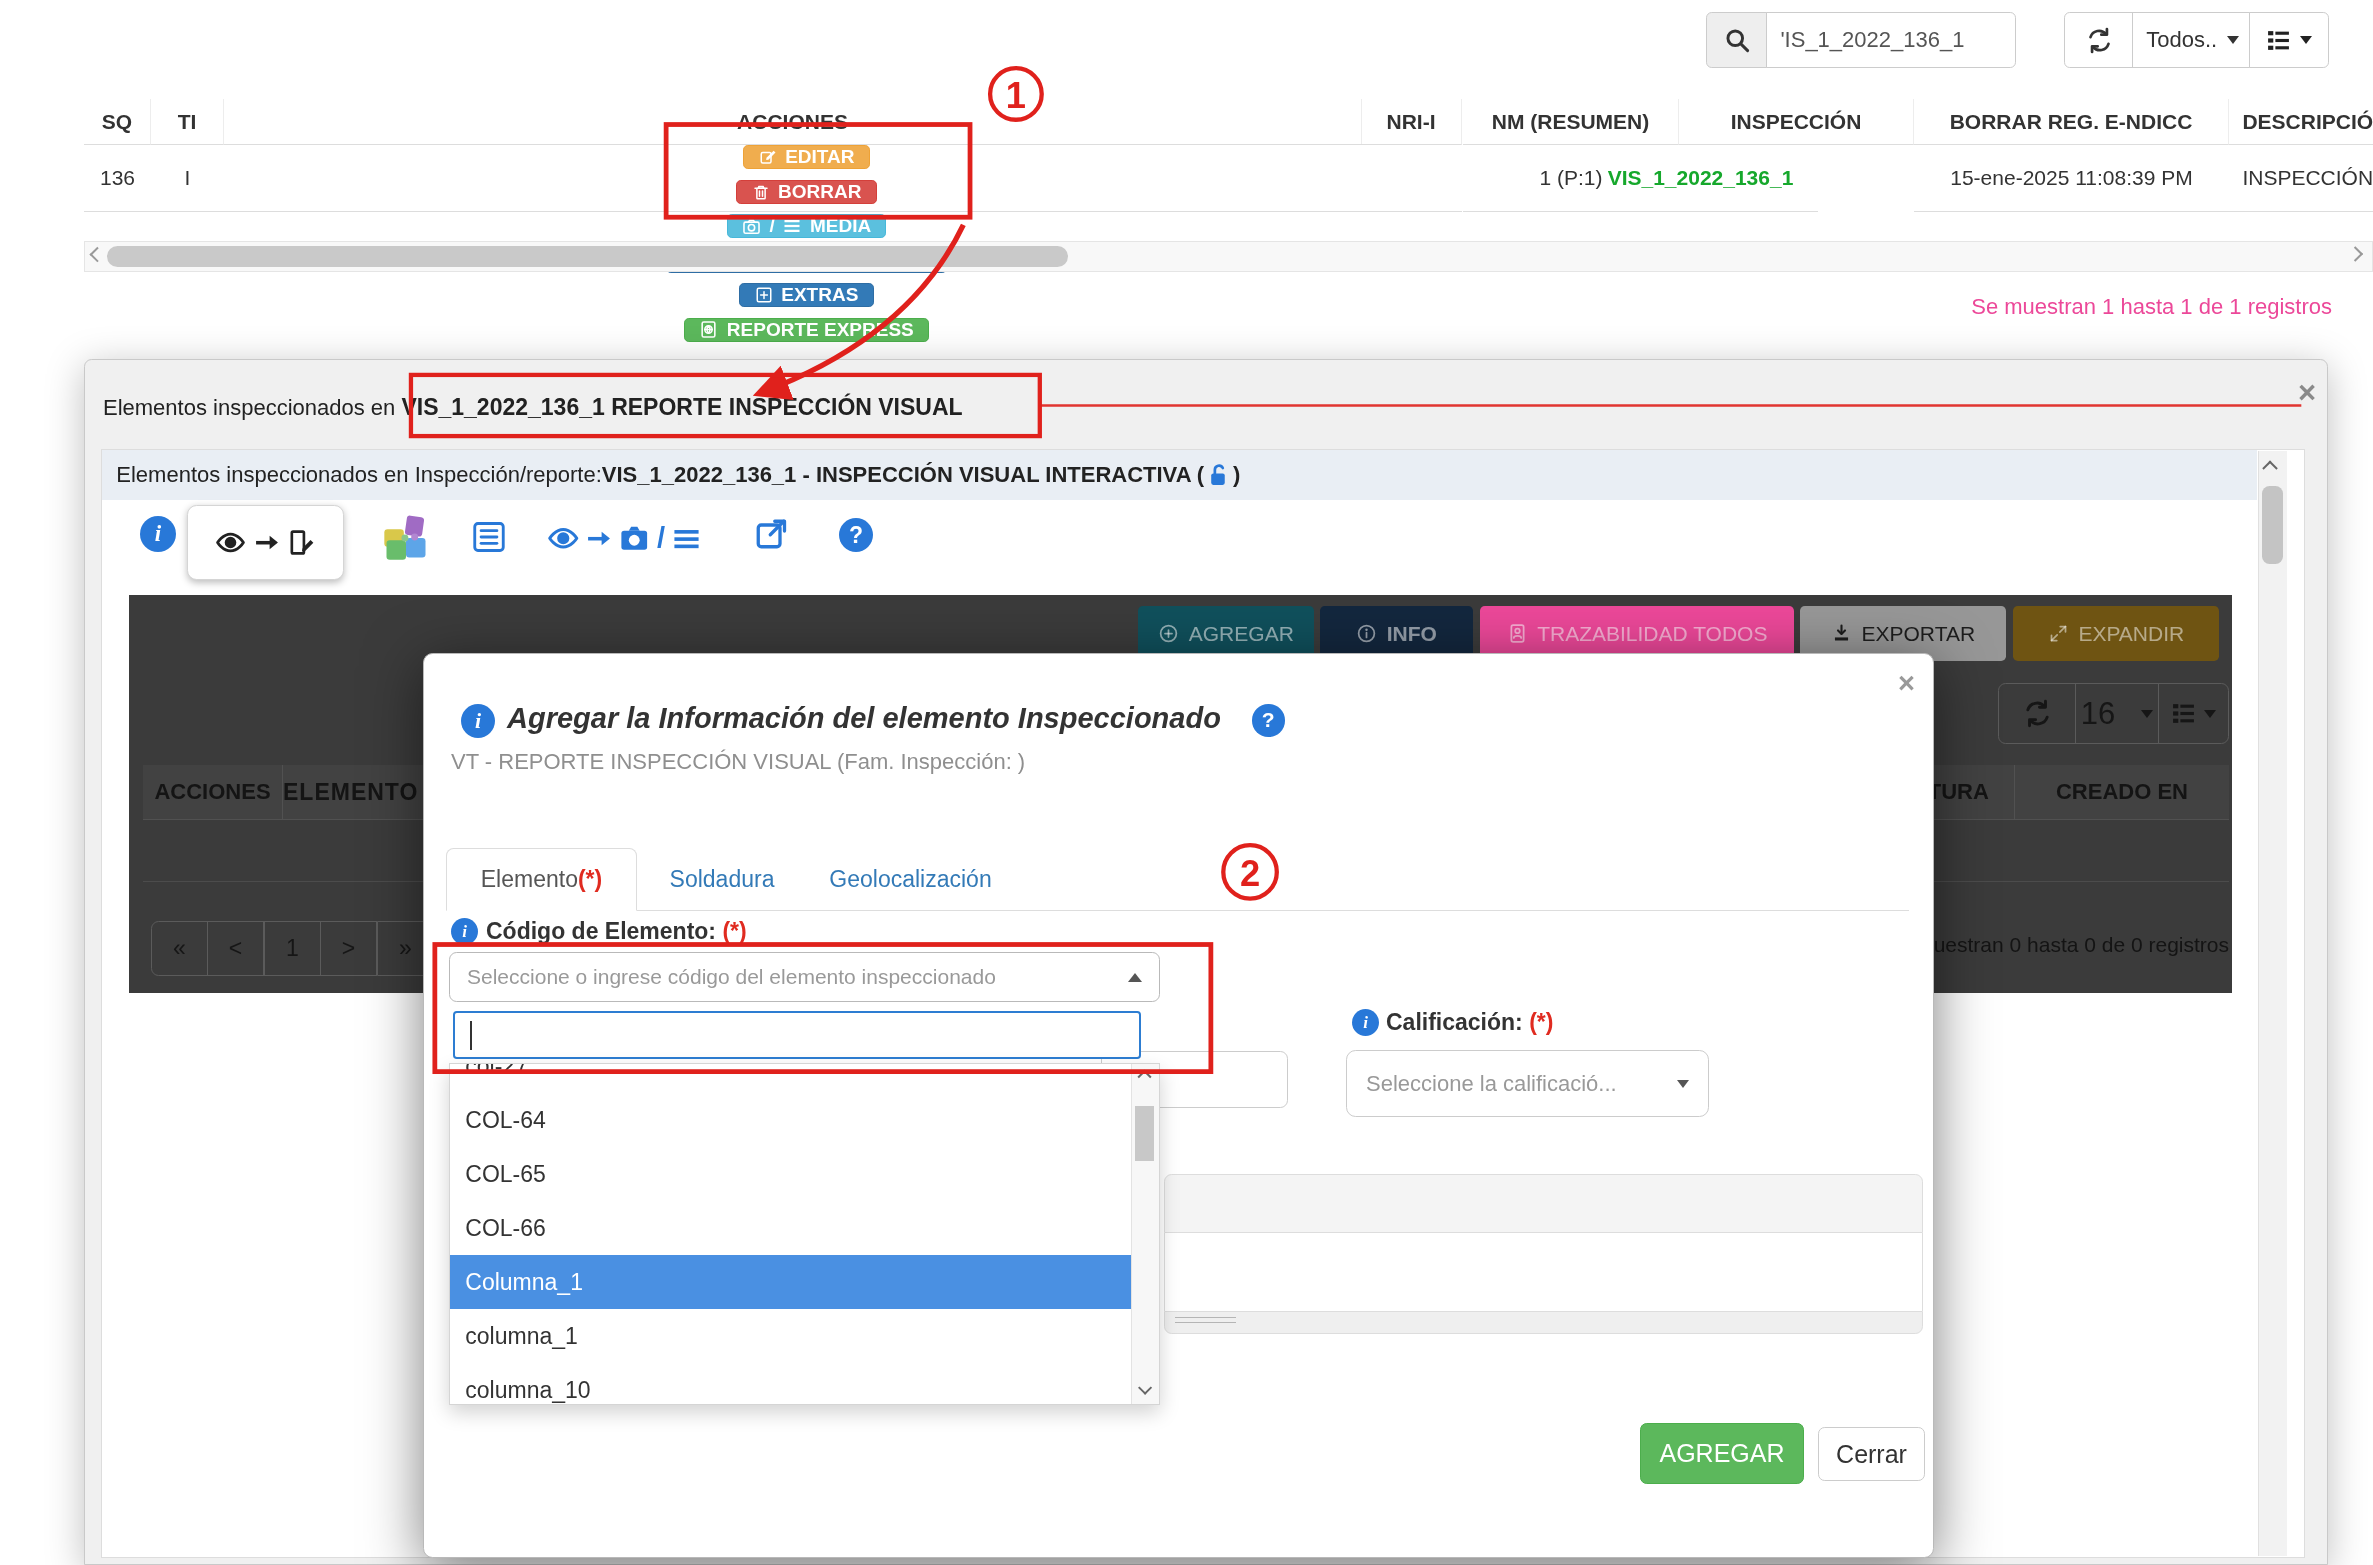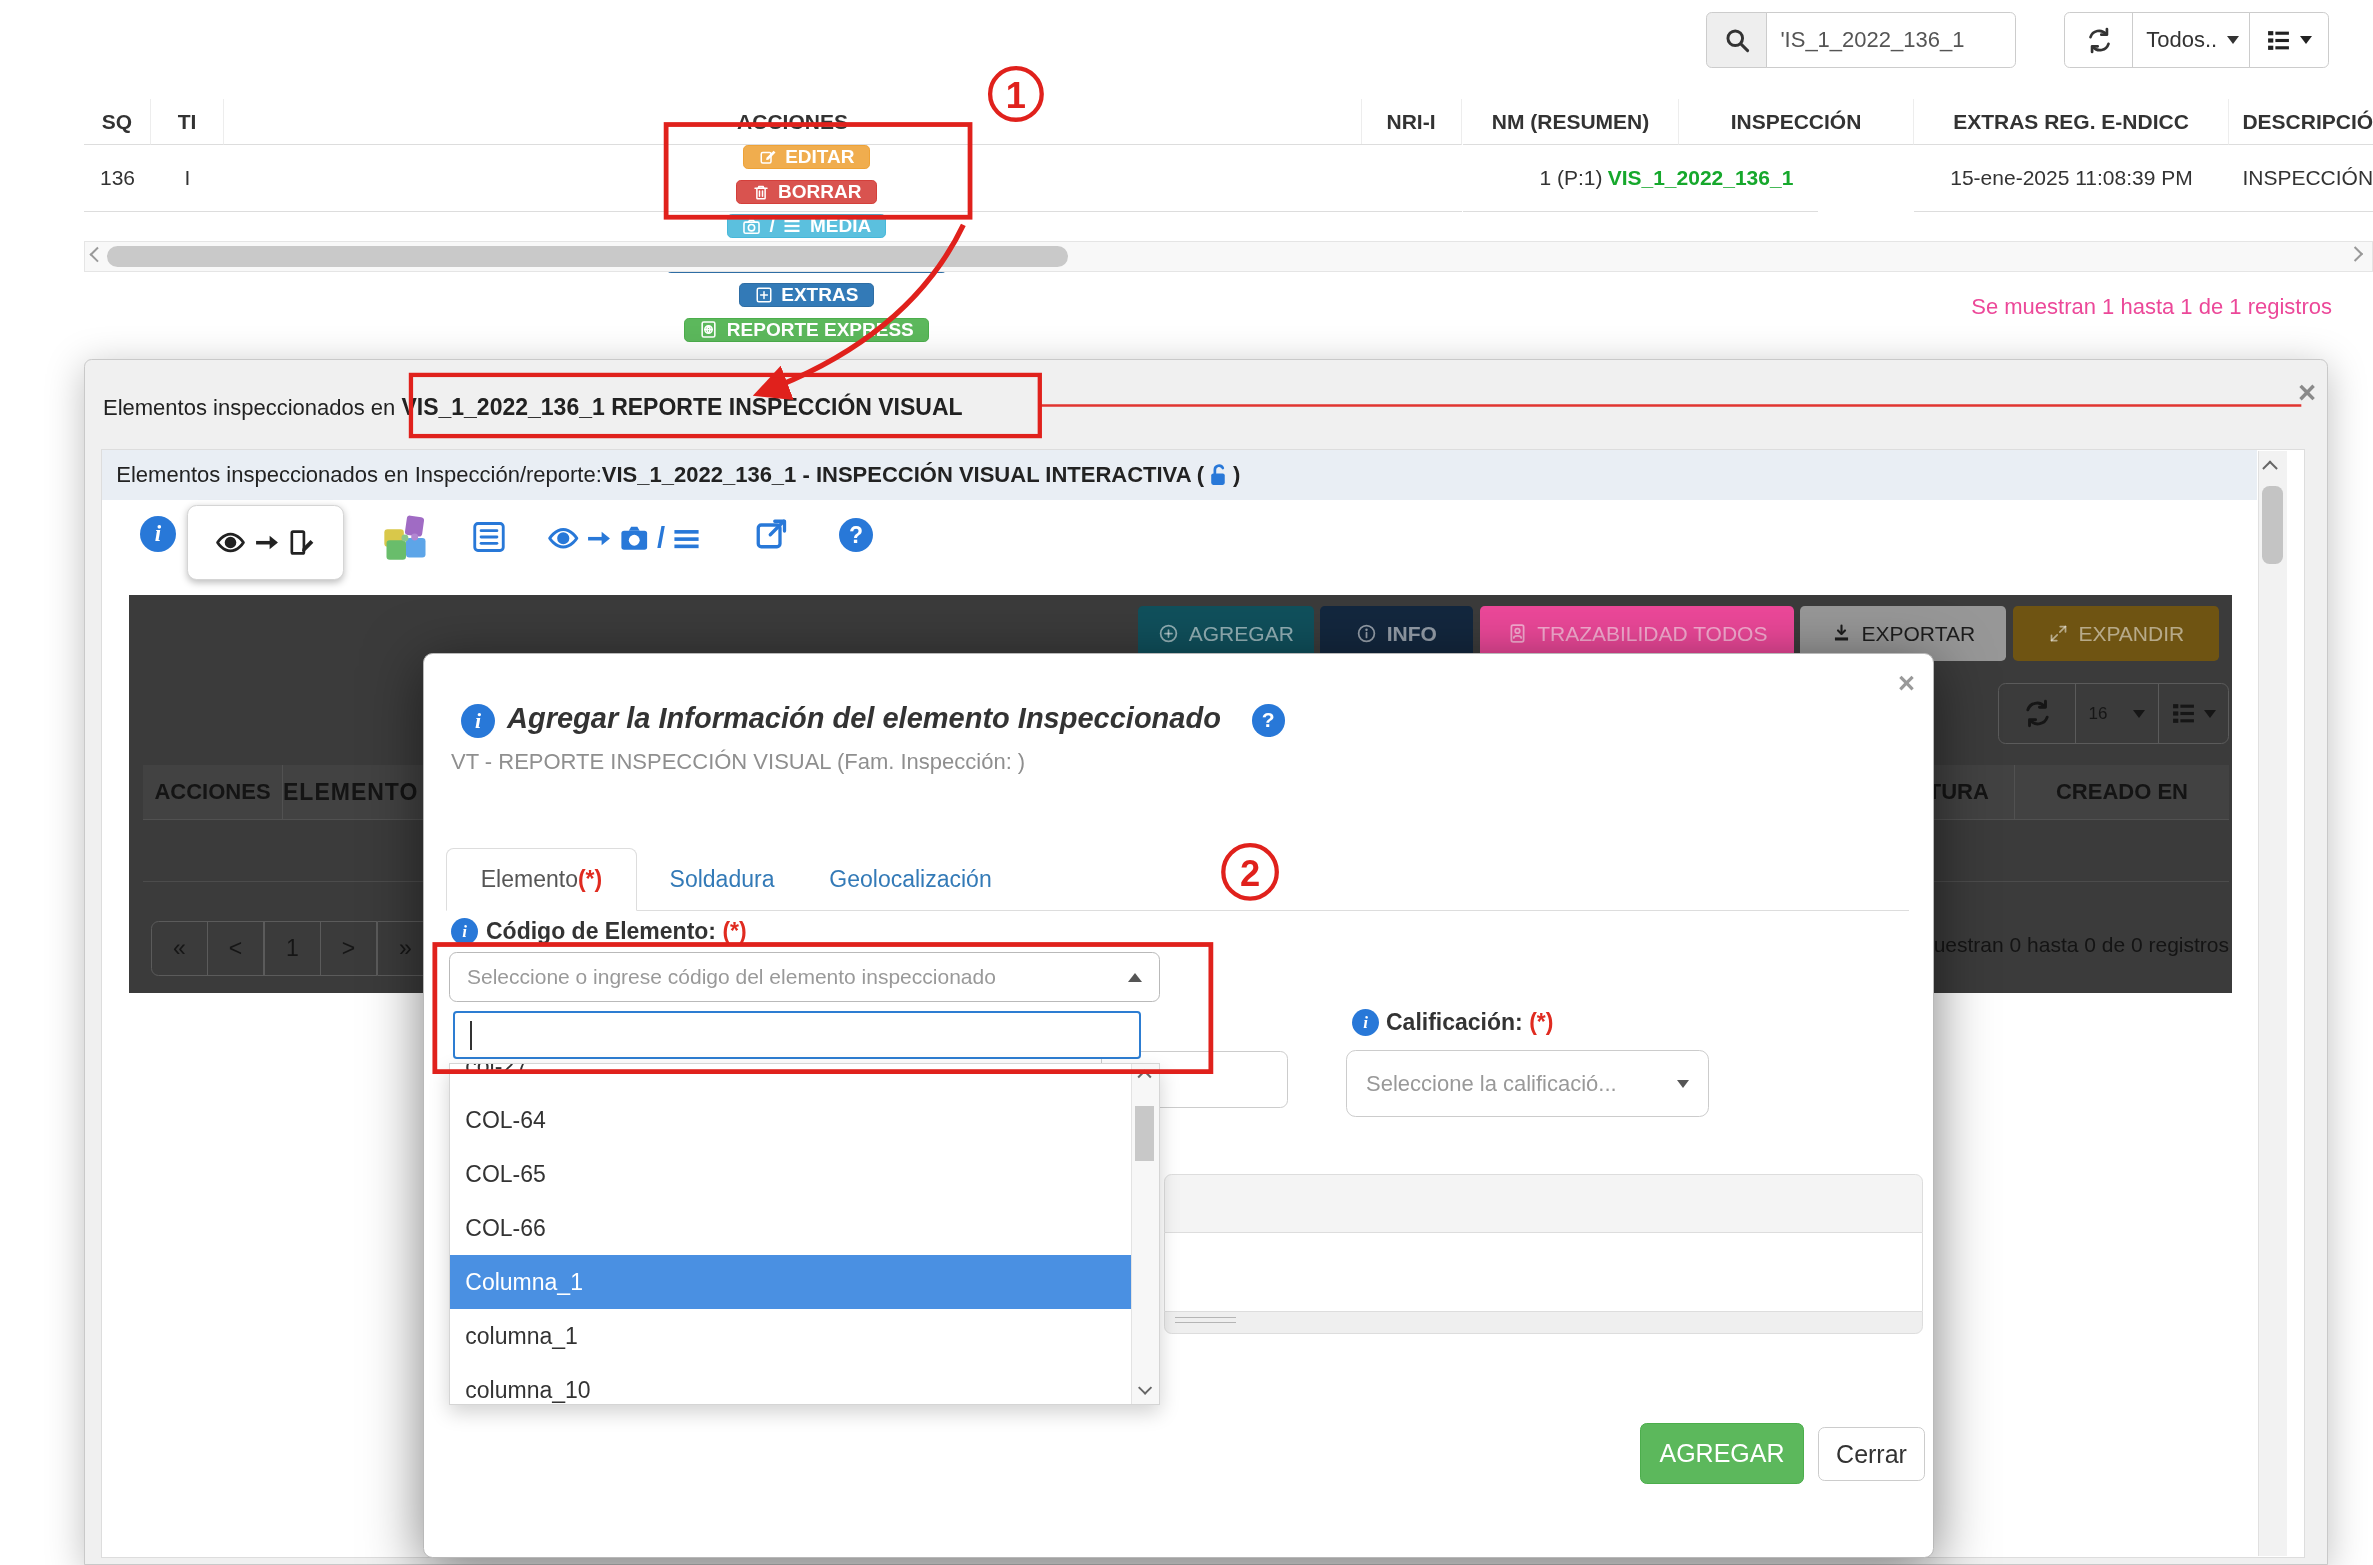--- a/index.html
+++ b/index.html
@@ -72,21 +72,21 @@
       </svg>
     <span class="caret-dn" style="color:#222;"></span>
   </div>
 
   <div class="ab th" style="left:84px;top:99px;width:67px;">SQ</div>
   <div class="ab th" style="left:151px;top:99px;width:73px;">TI</div>
   <div class="ab th" style="left:224px;top:99px;width:1138px;">ACCIONES</div>
   <div class="ab th" style="left:1361px;top:99px;width:101px;">NRI-I</div>
   <div class="ab th" style="left:1463px;top:99px;width:216px;">NM (RESUMEN)</div>
   <div class="ab th" style="left:1679px;top:99px;width:235px;">INSPECCIÓN</div>
-  <div class="ab th" style="left:1914px;top:99px;width:315px;">EXTRAS REG. E-NDICC</div>
+  <div class="ab th" style="left:1914px;top:99px;width:315px;">BORRAR REG. E-NDICC</div>
   <div class="ab th" style="left:2229px;top:99px;width:210px;justify-content:flex-start;padding-left:13.4px;border-right:none;">DESCRIPCIÓN</div>
 
   <div class="ab td" style="left:84px;top:145px;width:67px;">136</div>
   <div class="ab td" style="left:151px;top:145px;width:73px;">I</div>
   <div class="ab td" style="left:224px;top:145px;width:1138px;justify-content:flex-start;padding-left:27px;gap:10.5px;flex-direction:column;">
     <div class="btn" style="background:#f0ad4e;border:1px solid #eea236;height:50px;padding:0 14.3px;">
       <svg class="line svgi" width="18" height="18" viewBox="0 0 24 24">
           <rect x="3" y="6" width="13" height="14" rx="2"></rect>
           <path d="M10 13 19.5 3.5l2.5 2.5L12.5 15.5 9.5 16z" fill="currentColor" stroke="none"></path>
         </svg>
@@ -284,21 +284,21 @@
   </div>
 
   <div class="ab dcell" style="left:1998px;top:683px;width:78px;height:61px;border-radius:7.6px 0 0 7.6px;">
     <svg class="line svgi" width="29" height="29" viewBox="0 0 24 24" style="stroke-width:2.4;color:#161616;">
         <path d="M4 9a8 8 0 0 1 13.7-2.8"></path>
         <polyline points="18.6 1.8 18.6 6.8 13.6 6.8"></polyline>
         <path d="M20 15a8 8 0 0 1-13.7 2.8"></path>
         <polyline points="5.4 22.2 5.4 17.2 10.4 17.2"></polyline>
       </svg>
   </div>
-  <div class="ab dcell" style="left:2075px;top:683px;width:84px;height:61px;gap:26px;font-size:17px;">
+  <div class="ab dcell" style="left:2075px;top:683px;width:84px;height:61px;gap:26px;font-size:31px;">
     <span>16</span>
     <span class="caret-dn" style="color:#161616;"></span>
   </div>
   <div class="ab dcell" style="left:2158px;top:683px;width:71px;height:61px;gap:7.6px;border-radius:0 7.6px 7.6px 0;">
     <svg class="svgi" width="25" height="25" viewBox="0 0 24 24" fill="#161616">
         <rect x="2" y="3" width="5" height="4"></rect>
         <rect x="2" y="10" width="5" height="4"></rect>
         <rect x="2" y="17" width="5" height="4"></rect>
         <rect x="9" y="3.5" width="13" height="3"></rect>
         <rect x="9" y="10.5" width="13" height="3"></rect>

